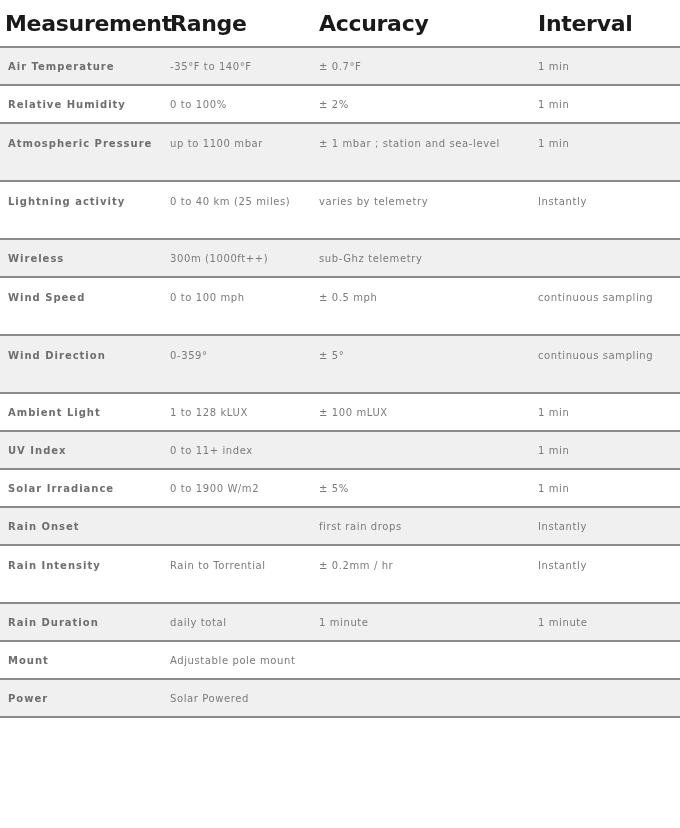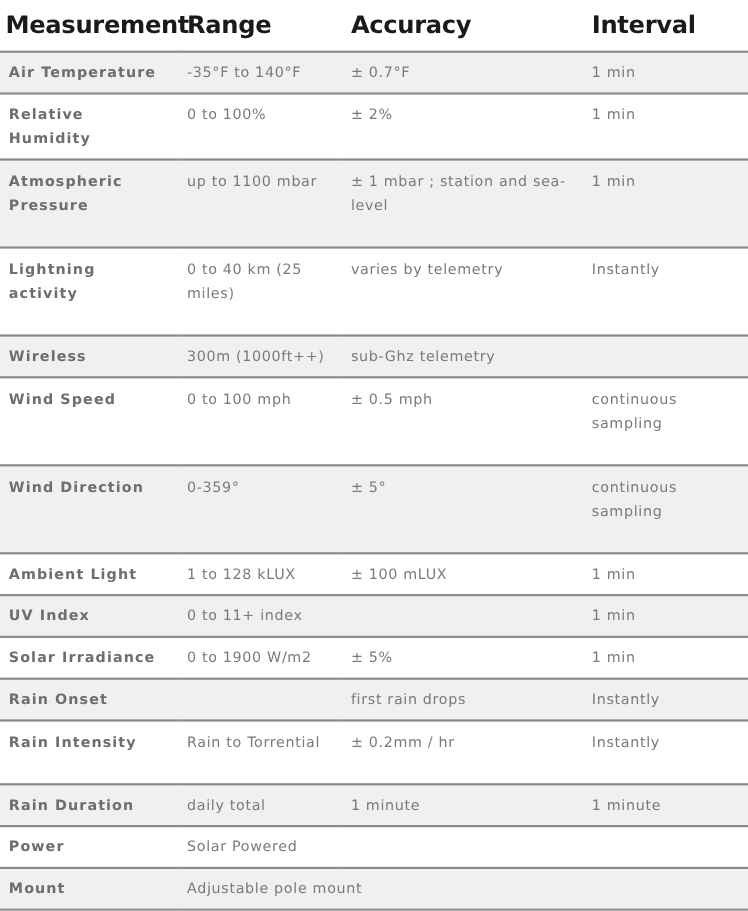--- a/index.html
+++ b/index.html
@@ -32,21 +32,21 @@
       padding: 0 0 0 0;
       vertical-align: middle;
       border-bottom: 2px solid #8a8a8a;
       letter-spacing: -0.3px;
     }
     thead th.h1 { padding-left: 5px; }
     thead th.h2 { padding-left: 8px; }
     thead th.h3 { padding-left: 8px; margin-left: 36px; }
     thead th.h4 { padding-left: 8px; }
     tbody td {
-      font-size: 13px;
+      font-size: 10px;
       line-height: 22px;
       color: #7a7a7a;
       vertical-align: top;
       padding: 9px 8px 25px 8px;
       border-bottom: 2px solid #8a8a8a;
       letter-spacing: 0.6px;
       word-wrap: break-word;
     }
     tbody tr:nth-child(odd) td { background: #f0f0f0; }
     tbody tr:nth-child(even) td { background: #ffffff; }
@@ -149,21 +149,21 @@
       <td>± 0.2mm / hr</td>
       <td>Instantly</td>
     </tr>
     <tr class="short">
       <td class="label">Rain Duration</td>
       <td>daily total</td>
       <td>1 minute</td>
       <td>1 minute</td>
     </tr>
     <tr class="short">
+      <td class="label">Mount</td>
+      <td colspan="3">Adjustable pole mount</td>
+    </tr>
+    <tr class="short">
       <td class="label">Power</td>
       <td colspan="3">Solar Powered</td>
-    </tr>
-    <tr class="short">
-      <td class="label">Mount</td>
-      <td colspan="3">Adjustable pole mount</td>
     </tr>
   </tbody>
 </table>
 
 </body></html>

